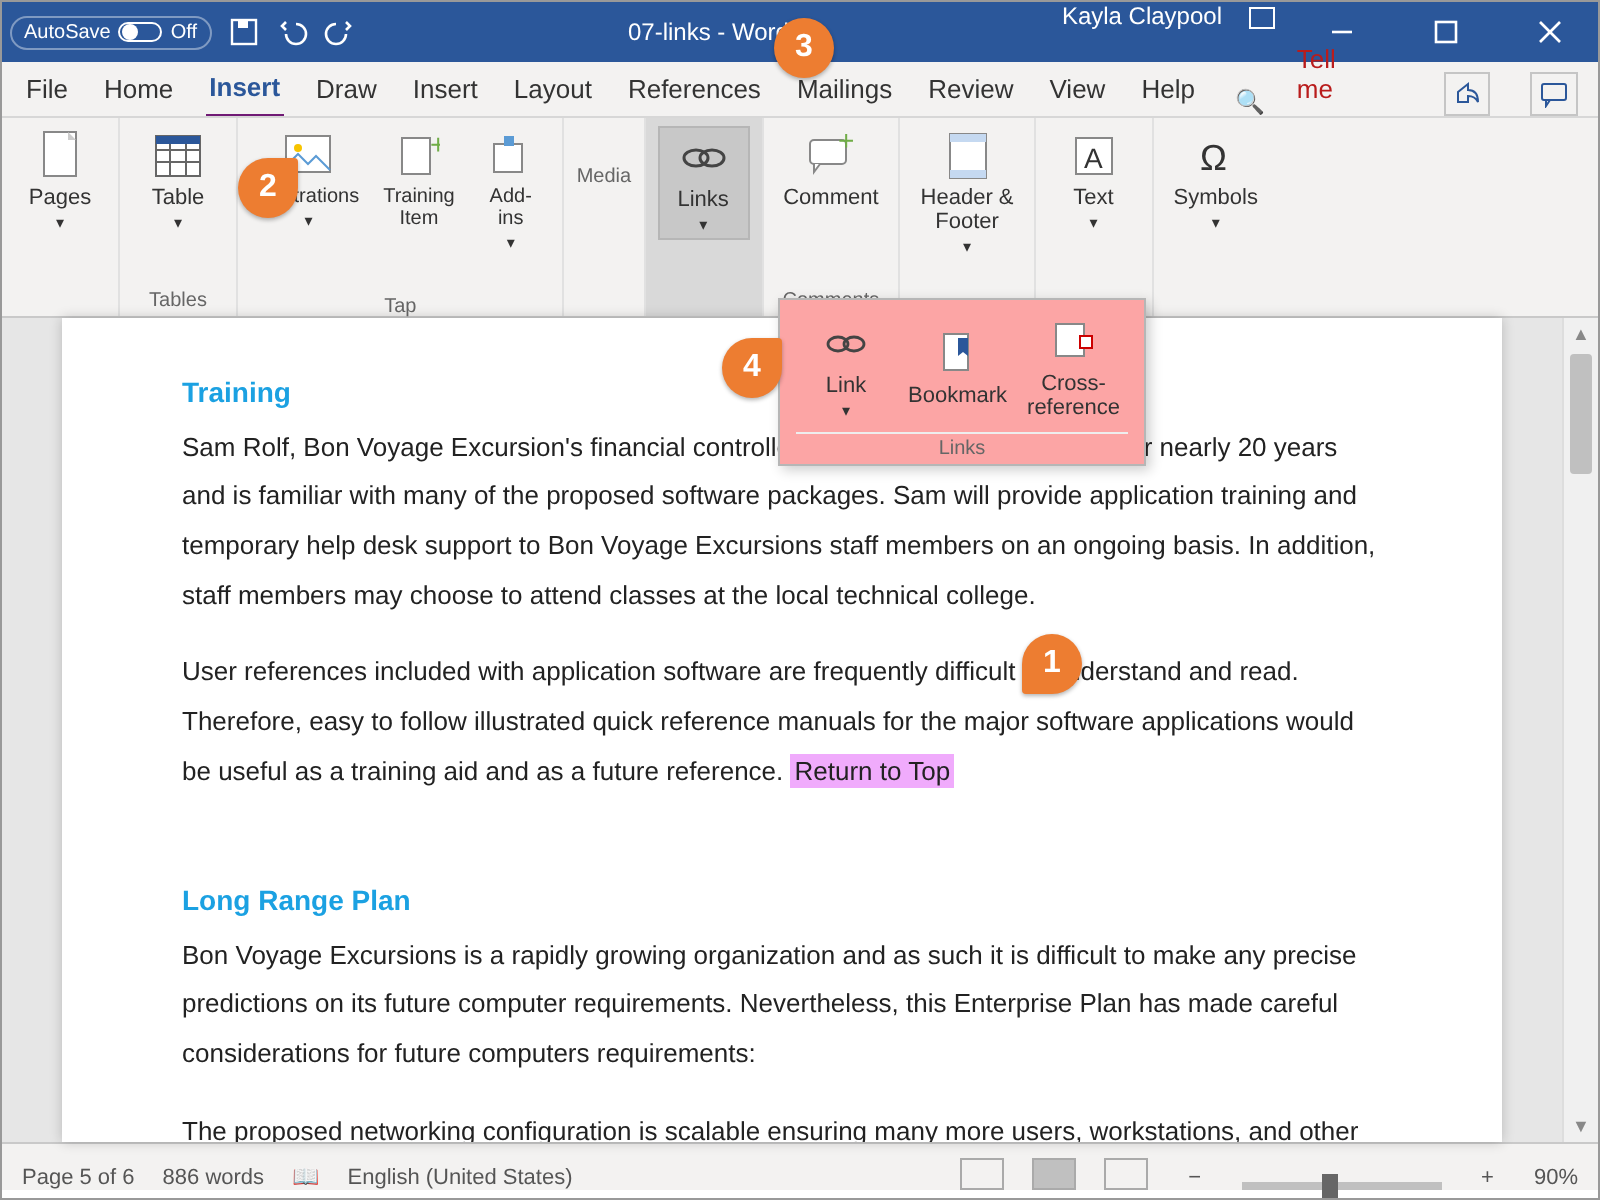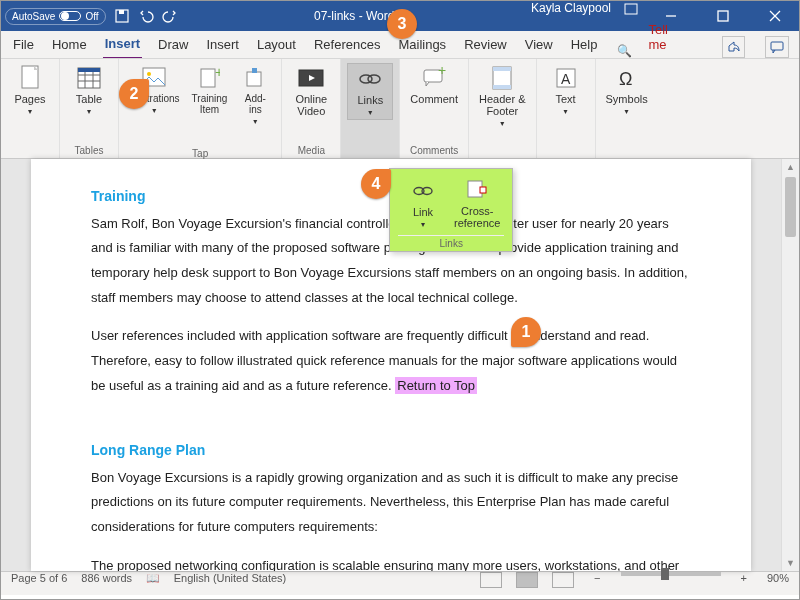--- a/index.html
+++ b/index.html
@@ -28,27 +28,27 @@
 .ico{width:28px;height:26px;display:flex;align-items:center;justify-content:center}
 .doc-area{height:412px;background:#e6e6e6;display:flex;position:relative}
 .page{background:#fff;margin:0 auto;width:720px;box-shadow:0 0 6px rgba(0,0,0,.2);padding:24px 60px;font-size:13px;color:#222;line-height:1.9;overflow:hidden}
 .page h3{color:#1ba1e2;font-size:14px;font-weight:600;margin-bottom:2px}
 .page p{margin-bottom:14px}
 .highlight{background:#f0abfc;padding:1px 2px}
 .vscroll{width:18px;background:#f0f0f0;border-left:1px solid #ddd;display:flex;flex-direction:column}
 .vscroll .arrow{height:16px;display:flex;align-items:center;justify-content:center;color:#888;font-size:9px}
 .vscroll .thumb{background:#c0c0c0;height:60px;margin:0 3px;border-radius:2px;margin-top:2px}
 .vscroll .track{flex:1}
-.status{height:24px;background:#f3f2f1;border-top:1px solid #c9c9c9;display:flex;align-items:flex-start;padding:0 10px;font-size:11px;color:#555;gap:14px}
+.status{height:24px;background:#f3f2f1;border-top:1px solid #c9c9c9;display:flex;align-items:flex-end;padding:0 10px;font-size:11px;color:#555;gap:14px}
 .status .spacer{flex:1}
 .status .viewbtn{width:22px;height:16px;border:1px solid #aaa;display:inline-block}
 .status .viewbtn.active{background:#c0c0c0}
 .zoom-slider{width:100px;height:4px;background:#c0c0c0;position:relative;display:inline-block;vertical-align:middle}
 .zoom-slider .handle{width:8px;height:12px;background:#666;position:absolute;top:-4px;left:40%}
-.dropdown{position:absolute;top:167px;left:388px;background:#bef264;border:1px solid #b6b6b6;box-shadow:2px 2px 6px rgba(0,0,0,.2);padding:6px 8px 2px;z-index:50}
+.dropdown{position:absolute;top:148px;left:388px;background:#fca5a5;border:1px solid #b6b6b6;box-shadow:2px 2px 6px rgba(0,0,0,.2);padding:6px 8px 2px;z-index:50}
 .dropdown .row{display:flex;gap:2px}
 .dropdown .gbtn{min-width:50px}
 .dropdown .label{text-align:center;font-size:10px;color:#666;margin-top:4px;border-top:1px solid #eee;padding-top:2px}
 .callout{position:absolute;width:30px;height:30px;background:#ed7d31;border-radius:50%;color:#fff;font-weight:700;font-size:16px;display:flex;align-items:center;justify-content:center;z-index:100;box-shadow:0 1px 2px rgba(0,0,0,.3)}
 .tell{color:#b91c1c;font-size:12px}
 svg{display:block}
 </style>
 </head>
 <body>
 
@@ -195,30 +195,20 @@
             </svg>
           </div>
         <span style="white-space:pre-line">Add-
 ins</span>
           <span style="font-size:8px">▾</span>
       </div>
     </div>
     <div class="glabel">Tap</div>
   </div>
   <div class="group">
-    <div class="gbtn">
-      <div class="ico">
-          <svg width="26" height="22">
-            <rect x="1" y="3" width="24" height="16" fill="#444" stroke="#333"></rect>
-            <path d="M11 8l6 3-6 3z" fill="#fff"></path>
-          </svg>
-        </div>
-      <span style="white-space:pre-line">Online
-Video</span>
-    </div>
     <div class="glabel">Media</div>
   </div>
   <div class="group" style="background:#d9d9d9">
     <div class="gbtn active" style="background:#c8c8c8">
       <div class="ico">
           <svg width="26" height="20">
             <ellipse cx="9" cy="10" rx="6" ry="4" fill="none" stroke="#444" stroke-width="1.5"></ellipse>
             <ellipse cx="17" cy="10" rx="6" ry="4" fill="none" stroke="#444" stroke-width="1.5"></ellipse>
           </svg>
         </div>
@@ -286,20 +276,29 @@
   <div class="row">
     <div class="gbtn">
       <div class="ico">
           <svg width="24" height="18">
             <ellipse cx="8" cy="9" rx="5" ry="3.5" fill="none" stroke="#444" stroke-width="1.4"></ellipse>
             <ellipse cx="16" cy="9" rx="5" ry="3.5" fill="none" stroke="#444" stroke-width="1.4"></ellipse>
           </svg>
         </div>
       <span>Link</span>
         <span style="font-size:8px">▾</span>
+    </div>
+    <div class="gbtn">
+      <div class="ico">
+          <svg width="20" height="22">
+            <rect x="3" y="1" width="12" height="18" fill="#fff" stroke="#888"></rect>
+            <path d="M10 3h5v9l-2.5-2-2.5 2z" fill="#2b579a"></path>
+          </svg>
+        </div>
+      <span>Bookmark</span>
     </div>
     <div class="gbtn">
       <div class="ico">
           <svg width="22" height="22">
             <rect x="2" y="2" width="14" height="16" fill="#fff" stroke="#888"></rect>
             <rect x="14" y="8" width="6" height="6" fill="#fff" stroke="#c00"></rect>
           </svg>
         </div>
       <span style="white-space:pre-line">Cross-
 reference</span>

